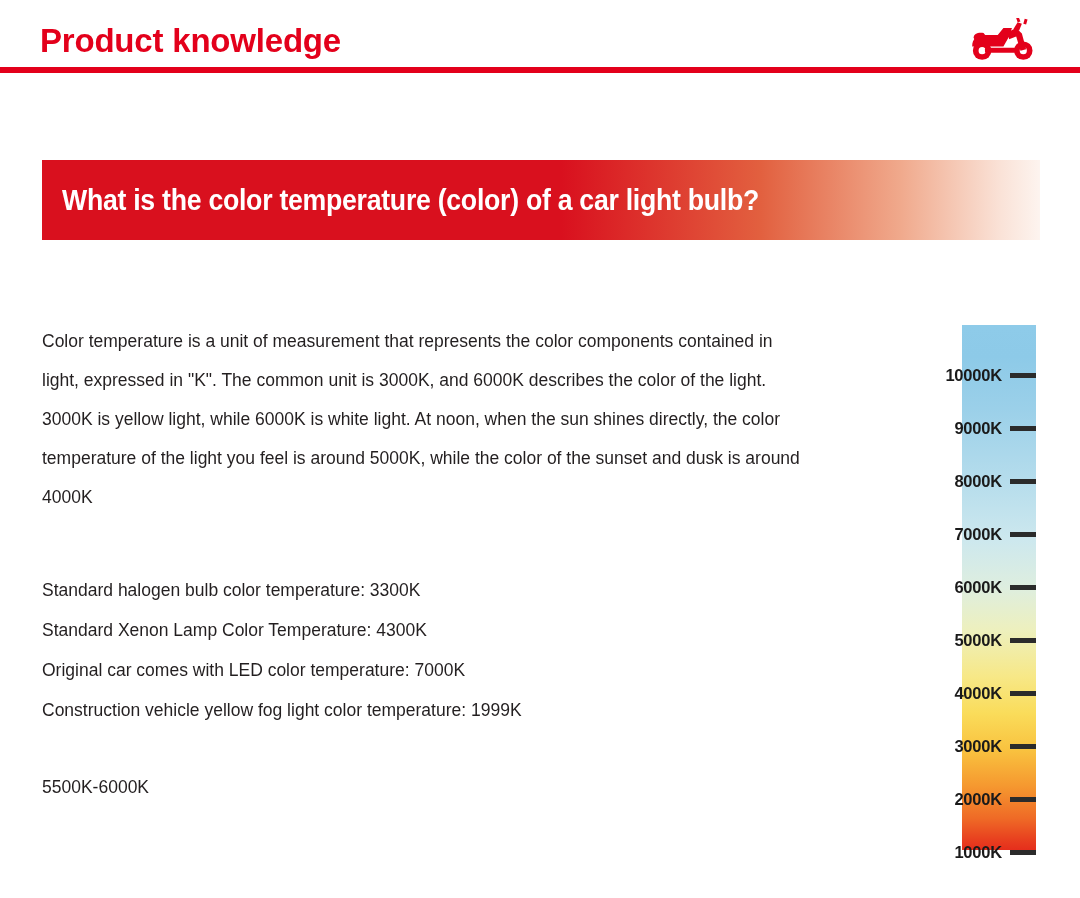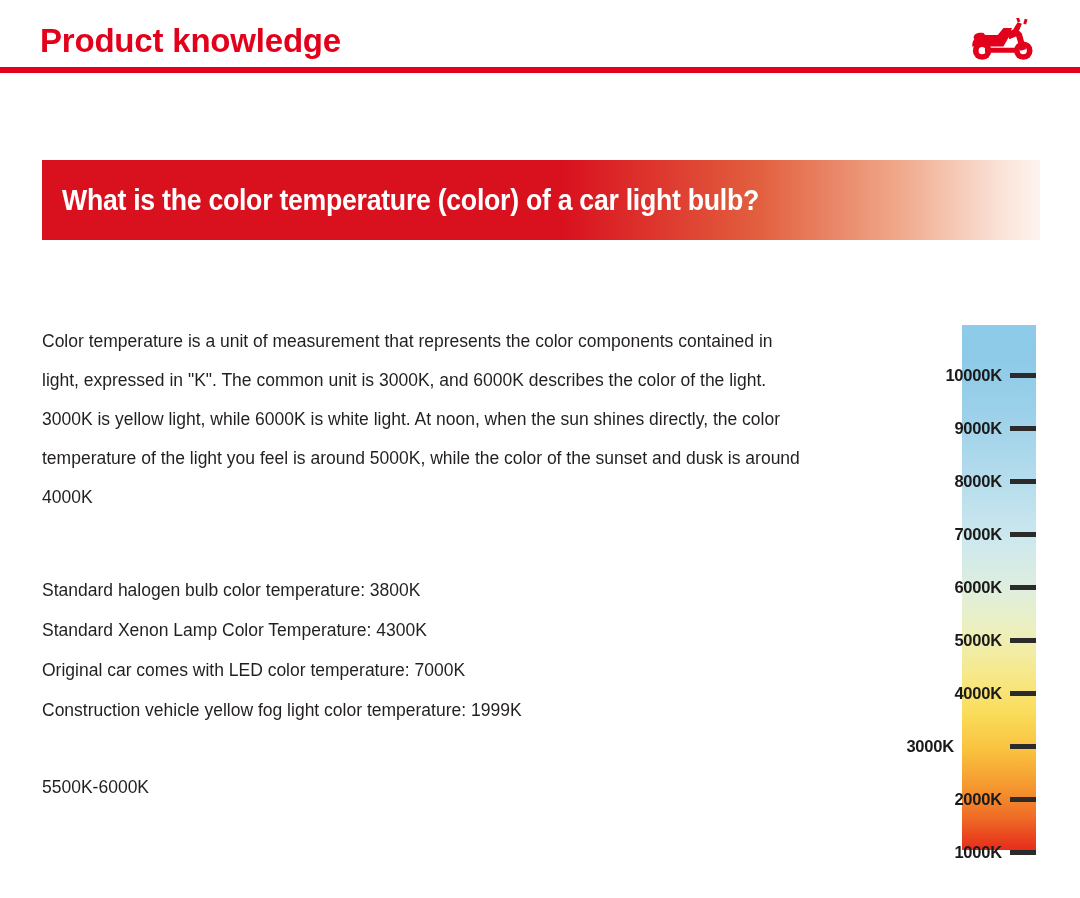--- a/index.html
+++ b/index.html
@@ -216,21 +216,21 @@
   <div id="question-text">
     <span id="question-text-inner">What is the color temperature (color) of a car light bulb?</span>
   </div>
 </div>
 
 <div id="body-copy">
   <p class="para" id="intro-paragraph">Color temperature is a unit of measurement that represents the color components contained in light, expressed in "K". The common unit is 3000K, and 6000K describes the color of the light. 3000K is yellow light, while 6000K is white light. At noon, when the sun shines directly, the color temperature of the light you feel is around 5000K, while the color of the sunset and dusk is around 4000K</p>
 </div>
 
 <div id="spec-list">
-  <div class="spec-line">Standard halogen bulb color temperature: 3800K</div>
+  <div class="spec-line">Standard halogen bulb color temperature: 3300K</div>
   <div class="spec-line">Standard Xenon Lamp Color Temperature: 4300K</div>
   <div class="spec-line">Original car comes with LED color temperature: 7000K</div>
   <div class="spec-line">Construction vehicle yellow fog light color temperature: 1999K</div>
 </div>
 
 <div id="ideal-block">
   <div class="ideal-line">5500K-6000K</div>
 </div>
 
 <div id="temp-scale">
@@ -257,21 +257,21 @@
     <span class="tick-mark"></span>
   </div>
   <div class="tick-row" style="top:307px;">
     <span class="tick-label">5000K</span>
     <span class="tick-mark"></span>
   </div>
   <div class="tick-row" style="top:360px;">
     <span class="tick-label">4000K</span>
     <span class="tick-mark"></span>
   </div>
-  <div class="tick-row" style="top:413px;gap:48px;">
+  <div class="tick-row" style="top:413px;">
     <span class="tick-label">3000K</span>
     <span class="tick-mark"></span>
   </div>
   <div class="tick-row" style="top:466px;">
     <span class="tick-label">2000K</span>
     <span class="tick-mark"></span>
   </div>
   <div class="tick-row" style="top:519px;">
     <span class="tick-label">1000K</span>
     <span class="tick-mark"></span>

